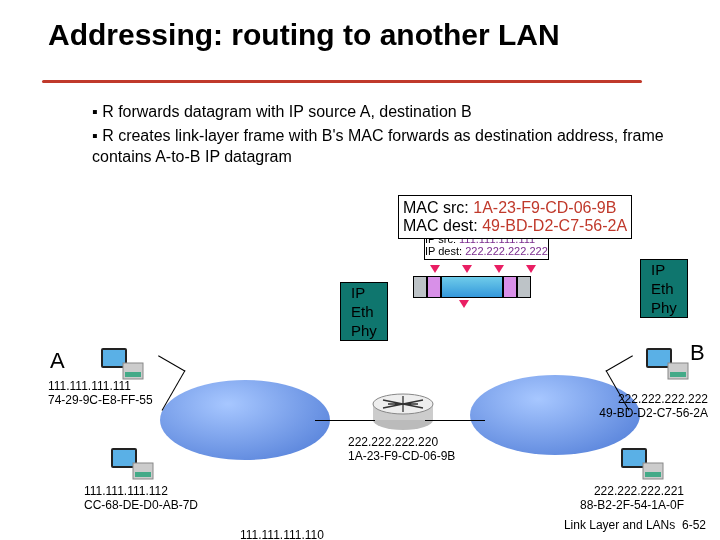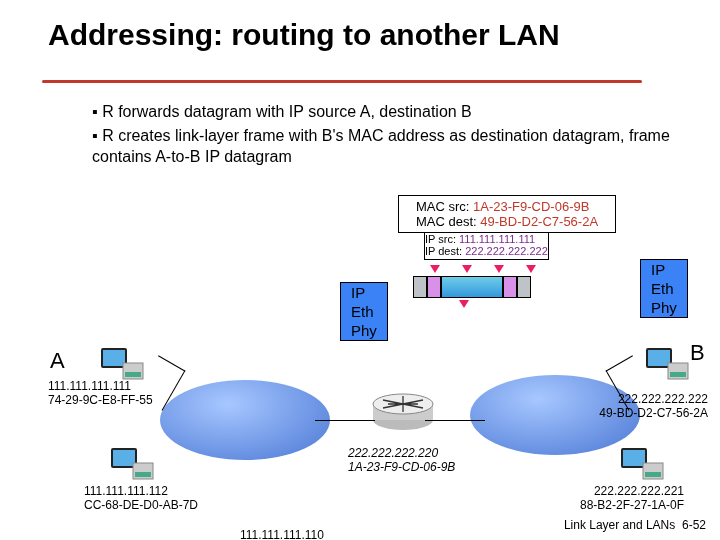--- a/index.html
+++ b/index.html
@@ -1,25 +1,25 @@
 <!DOCTYPE html>
 <html><head>
 <meta charset="utf-8">
 <style>
   body { margin: 0; padding: 0; font-family: Arial, sans-serif; width: 720px; height: 540px; position: relative; background: #fff; overflow: hidden; }
   .title { font-size: 30px; font-weight: bold; position: absolute; top: 18px; left: 48px; line-height: 1.1; }
   .title-underline { position: absolute; top: 80px; left: 42px; width: 600px; height: 3px; background: #c0392b; border-radius: 2px; }
   .bullets { position: absolute; top: 90px; left: 52px; font-size: 16px; line-height: 1.3; width: 620px; margin-top: 12px; }
   .bullets li { list-style: none; margin-bottom: 3px; }
   .bullets li::before { content: "▪ "; color: #000; }
-  .stack { display: inline-block; border: 1px solid #000; background: #3b82f6; }
+  .stack { display: inline-block; border: 1px solid #000; background: #0f766e; }
   .stack div { padding: 1px 10px; font-size: 15px; }
   .stack-left { position: absolute; top: 282px; left: 340px; }
   .stack-right { position: absolute; top: 259px; left: 640px; }
-  .mac-box { position: absolute; top: 195px; left: 398px; border: 1px solid #000; padding: 3px 17px; font-size: 13px; background: #fff; z-index: 5; }
+  .mac-box { position: absolute; top: 195px; left: 398px; border: 1px solid #000; padding: 3px 4px; font-size: 16px; background: #fff; z-index: 5; }
   .mac-box .src span.val, .mac-box .dst span.val { color: #c0392b; }
   .ip-box { position: absolute; top: 230px; left: 424px; border: 1px solid #000; padding: 2px 0; font-size: 11px; background: #fff; z-index: 4; }
   .ip-box .val { color: #7b2d8e; }
   .pkt { position: absolute; top: 276px; left: 413px; z-index: 3;}
   .pkt .seg { display: inline-block; border: 1px solid #000; height: 20px; vertical-align: top; }
   .pkt .s1 { width: 12px; background: #bdc3c7; }
   .pkt .s2 { width: 12px; background: #d890e8; }
   .pkt .s3 { width: 60px; background: linear-gradient(#6fccea,#3498db); }
   .pkt .s4 { width: 12px; background: #d890e8; }
   .pkt .s5 { width: 12px; background: #bdc3c7; }
@@ -37,21 +37,21 @@
   .pc { width: 50px; height: 38px; }
 </style>
 </head>
 <body>
 
 <div class="title">Addressing: routing to another LAN</div>
 <div class="title-underline"></div>
 
 <ul class="bullets">
   <li>R forwards datagram with IP source A, destination B</li>
-  <li>R creates link-layer frame with B's MAC address as destination datagram, frame contains A-to-B IP datagram</li>
+  <li>R creates link-layer frame with B's MAC forwards as destination address, frame contains A-to-B IP datagram</li>
 </ul>
 
 <div class="mac-box">
   <div class="src"><span>MAC src:</span> <span class="val">1A-23-F9-CD-06-9B</span></div>
   <div class="dst"><span>MAC dest:</span> <span class="val">49-BD-D2-C7-56-2A</span></div>
 </div>
 
 <div class="ip-box">
   <div><span>IP src:</span> <span class="val">111.111.111.111</span></div>
   <div><span>IP dest:</span> <span class="val">222.222.222.222</span></div>
@@ -131,28 +131,28 @@
   <div>74-29-9C-E8-FF-55</div>
 </div>
 <div class="host-label" style="top:485px; left:84px;">
   <div>111.111.111.112</div>
   <div>CC-68-DE-D0-AB-7D</div>
 </div>
 <div class="host-label" style="top:481px; left:240px;margin-top:48px;">
   <div>111.111.111.110</div>
   <div>E6-E9-00-16-BB-4B</div>
 </div>
-<div class="host-label" style="top:447px; left:348px;font-style:italic;">
+<div class="host-label" style="top:436px; left:348px;">
   <div>222.222.222.220</div>
   <div>1A-23-F9-CD-06-9B</div>
 </div>
 <div class="host-label" style="top:393px; left:588px; text-align:right; width:120px;">
   <div>222.222.222.222</div>
   <div>49-BD-D2-C7-56-2A</div>
 </div>
 <div class="host-label" style="top:485px; left:564px; text-align:right; width:120px;">
   <div>222.222.222.221</div>
-  <div>88-B2-2F-27-1A-0F</div>
+  <div>88-B2-2F-54-1A-0F</div>
 </div>
 
 <div class="footer">
   <span>Link Layer and LANs</span>&nbsp;&nbsp;<span>6-52</span>
 </div>
 
 </body></html>

